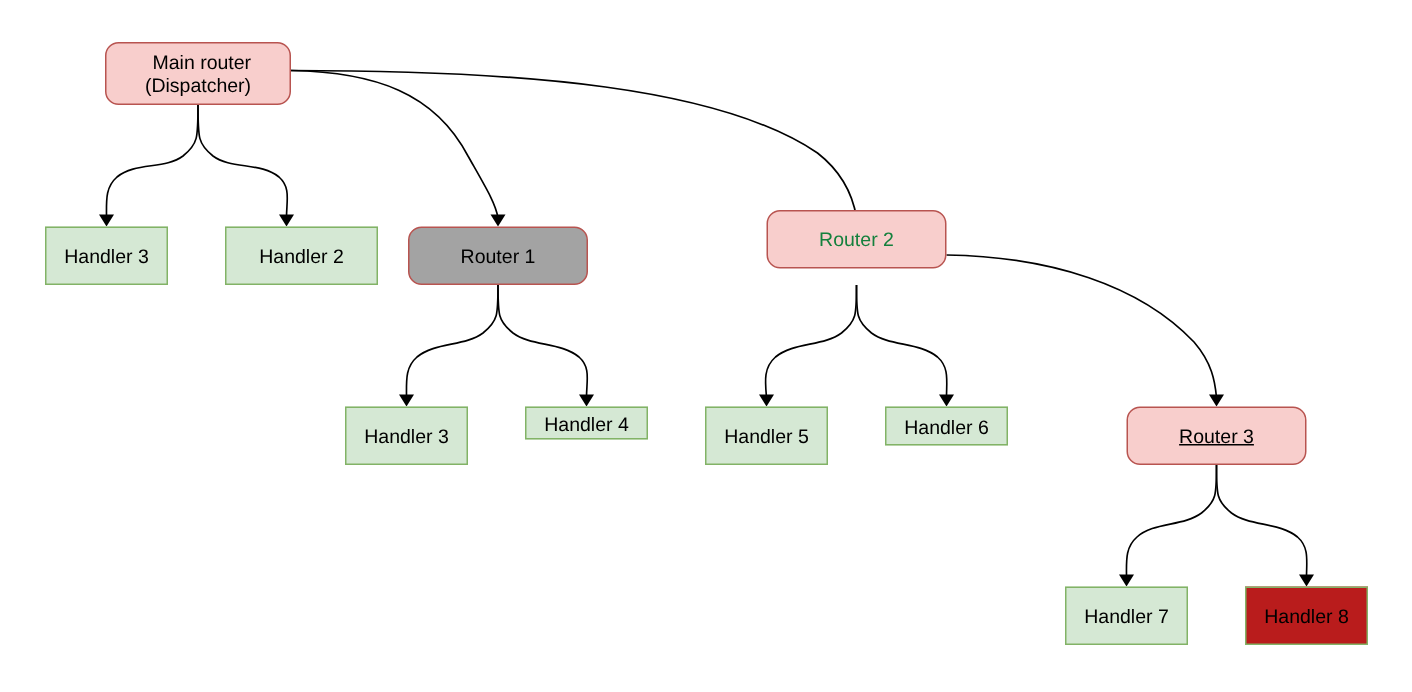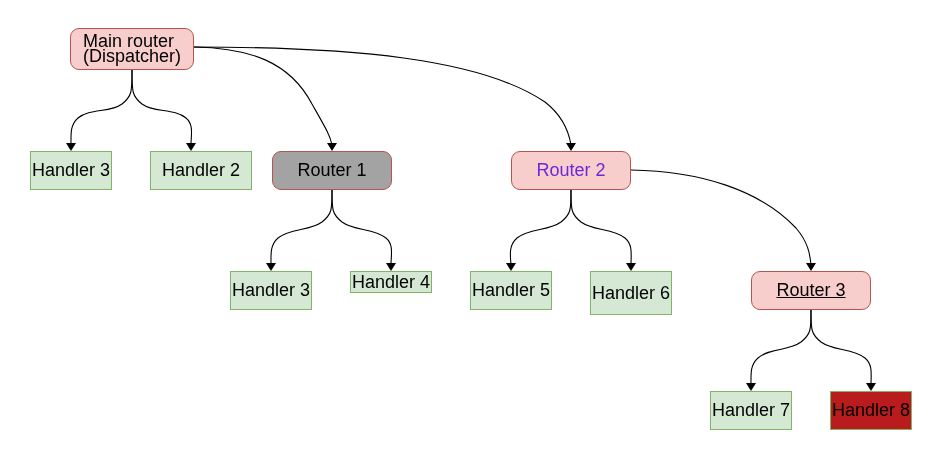--- a/index.html
+++ b/index.html
@@ -24,22 +24,22 @@
     width: 941px;
     height: 461px;
     pointer-events: none;
   }
   .node {
     position: absolute;
     box-sizing: border-box;
     display: flex;
     align-items: center;
     justify-content: center;
-    text-align: left;
-    font-size: 18px;
+    text-align: right;
+    font-size: 13px;
     line-height: 15px;
     color: #000000;
     border-width: 1px;
     border-style: solid;
     white-space: pre-line;
   }
   .node.router {
     background: #f8cecc;
     border-color: #b85450;
     border-radius: 9px;
@@ -86,22 +86,22 @@
       <path d="M 806 263 L 816 263 L 811 271 Z" class="arrow-head" fill="#000000"></path>
       <path d="M 746 383 L 756 383 L 751 391 Z" class="arrow-head" fill="#000000"></path>
       <path d="M 866 383 L 876 383 L 871 391 Z" class="arrow-head" fill="#000000"></path>
     </svg>
   <div id="node-layer">
       <div class="node router" style="left: 70px; top: 28px; width: 124px; height: 42px; background: rgb(248, 206, 204); border-color: rgb(184, 84, 80); color: rgb(0, 0, 0);"><span>Main router
 (Dispatcher)</span></div>
       <div class="node handler" style="left: 30px; top: 151px; width: 82px; height: 39px; background: rgb(213, 232, 212); border-color: rgb(130, 179, 102); color: rgb(0, 0, 0);"><span>Handler 3</span></div>
       <div class="node handler" style="left: 150px; top: 151px; width: 102px; height: 39px; background: rgb(213, 232, 212); border-color: rgb(130, 179, 102); color: rgb(0, 0, 0);"><span>Handler 2</span></div>
       <div class="node router" style="left: 272px; top: 151px; width: 120px; height: 39px; background: #a3a3a3; border-color: rgb(184, 84, 80); color: rgb(0, 0, 0);"><span>Router 1</span></div>
-      <div class="node router" style="left: 511px; top: 151px; width: 120px; height: 39px; background: rgb(248, 206, 204); border-color: rgb(184, 84, 80); color: #6d28d9;"><span>Router 2</span></div>
+      <div class="node router" style="left: 511px; top: 140px; width: 120px; height: 39px; background: rgb(248, 206, 204); border-color: rgb(184, 84, 80); color: #15803d;"><span>Router 2</span></div>
       <div class="node handler" style="left: 230px; top: 271px; width: 82px; height: 39px; background: rgb(213, 232, 212); border-color: rgb(130, 179, 102); color: rgb(0, 0, 0);"><span>Handler 3</span></div>
       <div class="node handler" style="left: 350px; top: 271px; width: 82px; height: 22px; background: rgb(213, 232, 212); border-color: rgb(130, 179, 102); color: rgb(0, 0, 0);"><span>Handler 4</span></div>
       <div class="node handler" style="left: 470px; top: 271px; width: 82px; height: 39px; background: rgb(213, 232, 212); border-color: rgb(130, 179, 102); color: rgb(0, 0, 0);"><span>Handler 5</span></div>
-      <div class="node handler" style="left: 590px; top: 271px; width: 82px; height: 44px; background: rgb(213, 232, 212); border-color: rgb(130, 179, 102); color: rgb(0, 0, 0);"><span>Handler 6</span></div>
+      <div class="node handler" style="left: 590px; top: 271px; width: 82px; height: 26px; background: rgb(213, 232, 212); border-color: rgb(130, 179, 102); color: rgb(0, 0, 0);"><span>Handler 6</span></div>
       <div class="node router" style="left: 751px; top: 271px; width: 120px; height: 39px; background: rgb(248, 206, 204); border-color: rgb(184, 84, 80); color: rgb(0, 0, 0); text-decoration: underline;"><span>Router 3</span></div>
       <div class="node handler" style="left: 710px; top: 391px; width: 82px; height: 39px; background: rgb(213, 232, 212); border-color: rgb(130, 179, 102); color: rgb(0, 0, 0);"><span>Handler 7</span></div>
       <div class="node handler" style="left: 830px; top: 391px; width: 82px; height: 39px; background: #b91c1c; border-color: rgb(130, 179, 102); color: rgb(0, 0, 0);"><span>Handler 8</span></div>
     </div>
 </div>
 
 </body></html>

